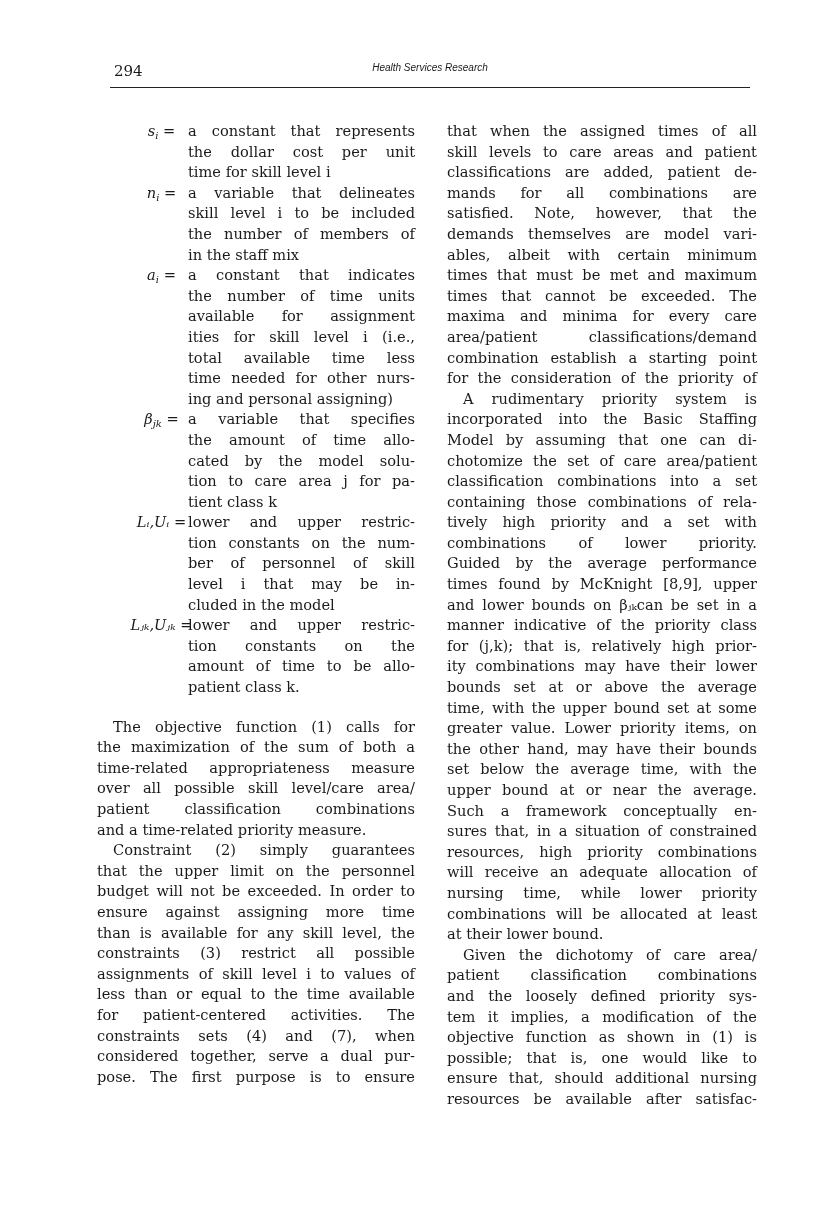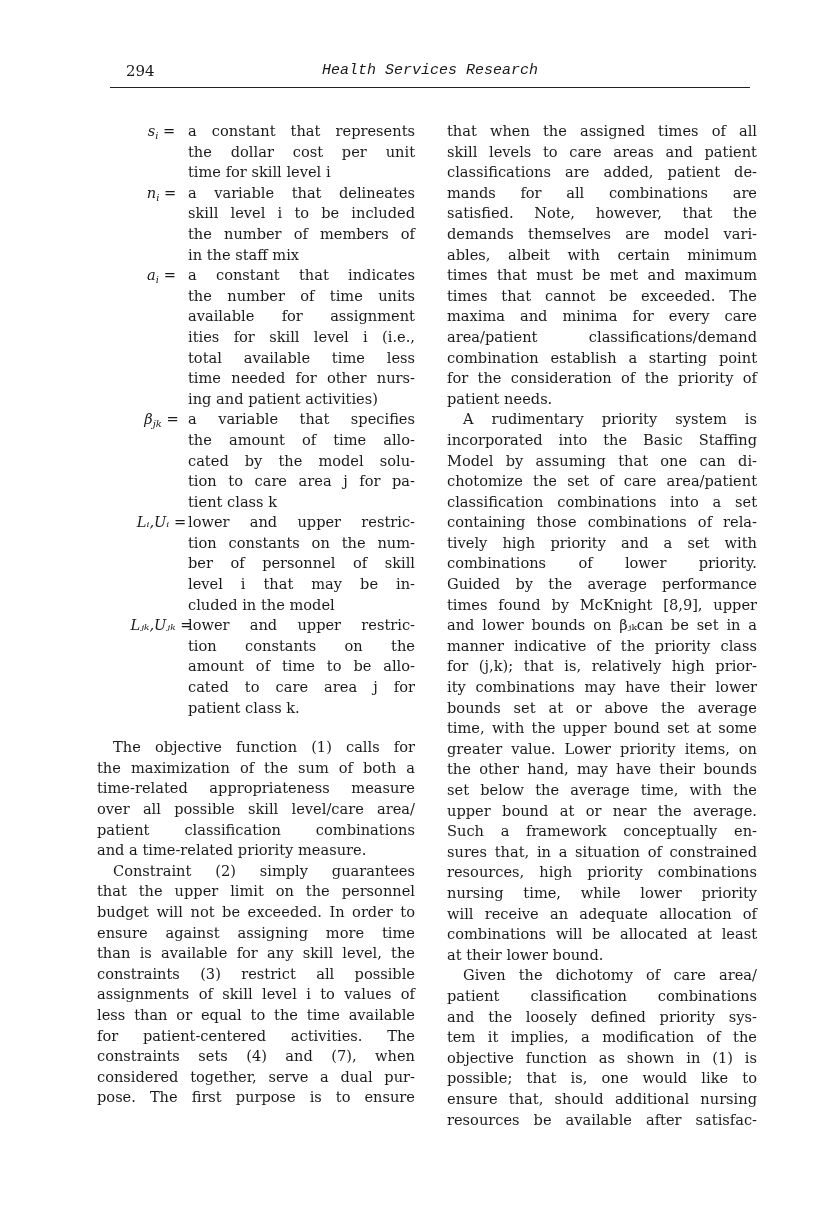--- a/index.html
+++ b/index.html
@@ -1,21 +1,21 @@
 <!DOCTYPE html>
 <html><head>
 <meta charset="utf-8">
 <style>
   html, body { margin: 0; padding: 0; background: #ffffff; }
   body { width: 816px; height: 1224px; position: relative; overflow: hidden;
          font-family: "DejaVu Serif", "Liberation Serif", serif; color: #1a1a1a; }
   .header { position: absolute; left: 110px; top: 60px; width: 640px; height: 26px; }
-  .page-number { position: absolute; left: 16px; top: 2px; font-size: 15px; }
+  .page-number { position: absolute; left: 4px; top: 2px; font-size: 15px; }
   .running-title { position: absolute; left: 0; right: 0; top: 2px; text-align: center;
-                   font-style: italic; font-size: 15px; font-family: Liberation Mono, monospace; }
+                   font-style: italic; font-size: 10px; font-family: Liberation Sans, sans-serif; }
   .rule { position: absolute; left: 110px; top: 87px; width: 640px; height: 1px; background: #222; }
   .col { position: absolute; top: 121px; font-size: 14.6px; line-height: 20.6px; }
   .col-left { left: 125px; width: 290px; }
   .col-right { left: 447px; width: 310px; }
   .line { white-space: nowrap; text-align: justify; text-align-last: justify; height: 20.6px; }
   .line.last { text-align-last: left; }
   .def { position: relative; }
   .def .sym { position: absolute; text-align: center; width: 75px; left: -1px; font-style: italic; }
   .def .body { margin-left: 63px; }
   .sym sub { font-size: 10px; vertical-align: -3px; }
@@ -51,21 +51,21 @@
     </div>
     <div class="def">
       <div class="sym"><span>a</span><sub>i</sub><span style="font-style: normal;"> =</span></div>
       <div class="body">
         <div class="line">a constant that indicates</div>
         <div class="line">the number of time units</div>
         <div class="line">available for assignment</div>
         <div class="line">ities for skill level i (i.e.,</div>
         <div class="line">total available time less</div>
         <div class="line">time needed for other nurs-</div>
-        <div class="line last">ing and patient activities)</div>
+        <div class="line last">ing and personal assigning)</div>
       </div>
     </div>
     <div class="def">
       <div class="sym"><span>β</span><sub>jk</sub><span style="font-style: normal;"> =</span></div>
       <div class="body">
         <div class="line">a variable that specifies</div>
         <div class="line">the amount of time allo-</div>
         <div class="line">cated by the model solu-</div>
         <div class="line">tion to care area j for pa-</div>
         <div class="line last">tient class k</div>
@@ -80,21 +80,20 @@
         <div class="line">level i that may be in-</div>
         <div class="line last">cluded in the model</div>
       </div>
     </div>
     <div class="def">
       <div class="sym"><span>Lⱼₖ,Uⱼₖ</span><span style="font-style: normal;"> =</span></div>
       <div class="body">
         <div class="line">lower and upper restric-</div>
         <div class="line">tion constants on the</div>
         <div class="line">amount of time to be allo-</div>
-        <div class="line">cated to care area j for</div>
         <div class="line last">patient class k.</div>
       </div>
     </div>
     <div class="gap"></div>
     <div class="lp">
       <div class="line" style="padding-left: 16px;">The objective function (1) calls for</div>
       <div class="line">the maximization of the sum of both a</div>
       <div class="line">time-related appropriateness measure</div>
       <div class="line">over all possible skill level/care area/</div>
       <div class="line">patient classification combinations</div>
@@ -123,21 +122,20 @@
       <div class="line">mands for all combinations are</div>
       <div class="line">satisfied. Note, however, that the</div>
       <div class="line">demands themselves are model vari-</div>
       <div class="line">ables, albeit with certain minimum</div>
       <div class="line">times that must be met and maximum</div>
       <div class="line">times that cannot be exceeded. The</div>
       <div class="line">maxima and minima for every care</div>
       <div class="line">area/patient classifications/demand</div>
       <div class="line">combination establish a starting point</div>
       <div class="line">for the consideration of the priority of</div>
-      <div class="line last">patient needs.</div>
     </div>
     <div>
       <div class="line" style="padding-left: 16px;">A rudimentary priority system is</div>
       <div class="line">incorporated into the Basic Staffing</div>
       <div class="line">Model by assuming that one can di-</div>
       <div class="line">chotomize the set of care area/patient</div>
       <div class="line">classification combinations into a set</div>
       <div class="line">containing those combinations of rela-</div>
       <div class="line">tively high priority and a set with</div>
       <div class="line">combinations of lower priority.</div>
@@ -149,22 +147,22 @@
       <div class="line">ity combinations may have their lower</div>
       <div class="line">bounds set at or above the average</div>
       <div class="line">time, with the upper bound set at some</div>
       <div class="line">greater value. Lower priority items, on</div>
       <div class="line">the other hand, may have their bounds</div>
       <div class="line">set below the average time, with the</div>
       <div class="line">upper bound at or near the average.</div>
       <div class="line">Such a framework conceptually en-</div>
       <div class="line">sures that, in a situation of constrained</div>
       <div class="line">resources, high priority combinations</div>
+      <div class="line">will receive an adequate allocation of</div>
       <div class="line">nursing time, while lower priority</div>
-      <div class="line">will receive an adequate allocation of</div>
       <div class="line">combinations will be allocated at least</div>
       <div class="line last">at their lower bound.</div>
     </div>
     <div>
       <div class="line" style="padding-left: 16px;">Given the dichotomy of care area/</div>
       <div class="line">patient classification combinations</div>
       <div class="line">and the loosely defined priority sys-</div>
       <div class="line">tem it implies, a modification of the</div>
       <div class="line">objective function as shown in (1) is</div>
       <div class="line">possible; that is, one would like to</div>

